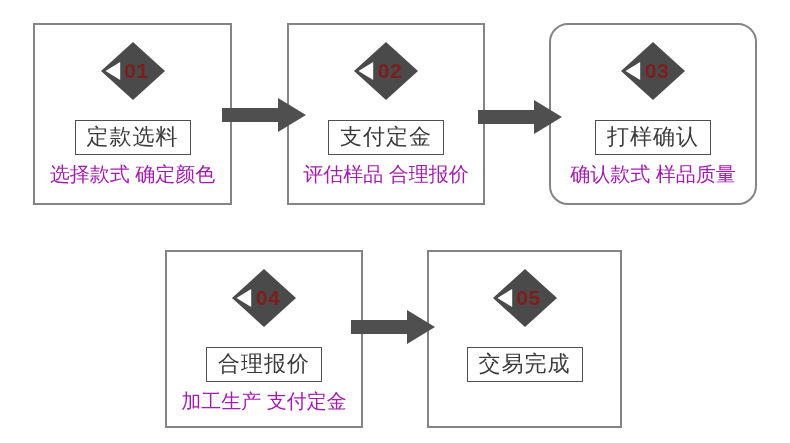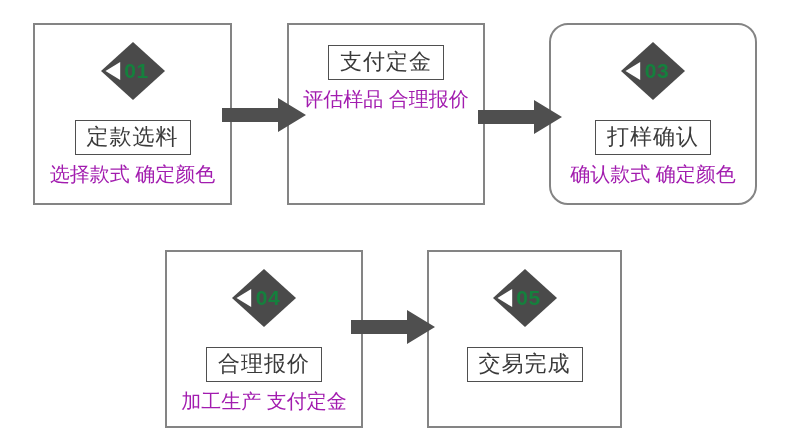--- a/index.html
+++ b/index.html
@@ -41,21 +41,21 @@
     left: 0; top: 0;
     width: 100%; height: 100%;
   }
   .step-number {
     position: absolute;
     left: 4px; top: 0;
     width: 100%; height: 100%;
     display: flex;
     align-items: center;
     justify-content: center;
-    color: #15803d;
+    color: #7f1d1d;
     font-size: 21px;
     font-weight: 700;
     letter-spacing: 0.5px;
   }
   .step-title {
     margin-top: 20px;
     border: 1px solid #4f4f4f;
     padding: 3px 11px 4px 11px;
     font-size: 22px;
     color: #3a3a3a;
@@ -91,34 +91,41 @@
         <polygon points="50,0 100,45 50,90 0,45" fill="#4a4a4a"></polygon>
         <polygon points="7,45 30,31 30,59" fill="#ffffff"></polygon>
       </svg>
       <span class="step-number">01</span>
     </div>
     <div class="step-title">定款选料</div>
     <div class="step-subtitle">选择款式 确定颜色</div>
   </div>
 
   <div class="step-box step-2">
+    <div class="diamond-wrap">
+      <svg viewBox="0 0 100 90" preserveAspectRatio="none">
+        <polygon points="50,0 100,45 50,90 0,45" fill="#4a4a4a"></polygon>
+        <polygon points="7,45 30,31 30,59" fill="#ffffff"></polygon>
+      </svg>
+      <span class="step-number">02</span>
+    </div>
     <div class="step-title">支付定金</div>
     <div class="step-subtitle">评估样品 合理报价</div>
   </div>
 
   <div class="step-box step-3">
     <div class="diamond-wrap">
       <svg viewBox="0 0 100 90" preserveAspectRatio="none">
         <polygon points="50,0 100,45 50,90 0,45" fill="#4a4a4a"></polygon>
         <polygon points="7,45 30,31 30,59" fill="#ffffff"></polygon>
       </svg>
       <span class="step-number">03</span>
     </div>
     <div class="step-title">打样确认</div>
-    <div class="step-subtitle">确认款式 确定颜色</div>
+    <div class="step-subtitle">确认款式 样品质量</div>
   </div>
 
   <div class="step-box step-4">
     <div class="diamond-wrap">
       <svg viewBox="0 0 100 90" preserveAspectRatio="none">
         <polygon points="50,0 100,45 50,90 0,45" fill="#4a4a4a"></polygon>
         <polygon points="7,45 30,31 30,59" fill="#ffffff"></polygon>
       </svg>
       <span class="step-number">04</span>
     </div>

